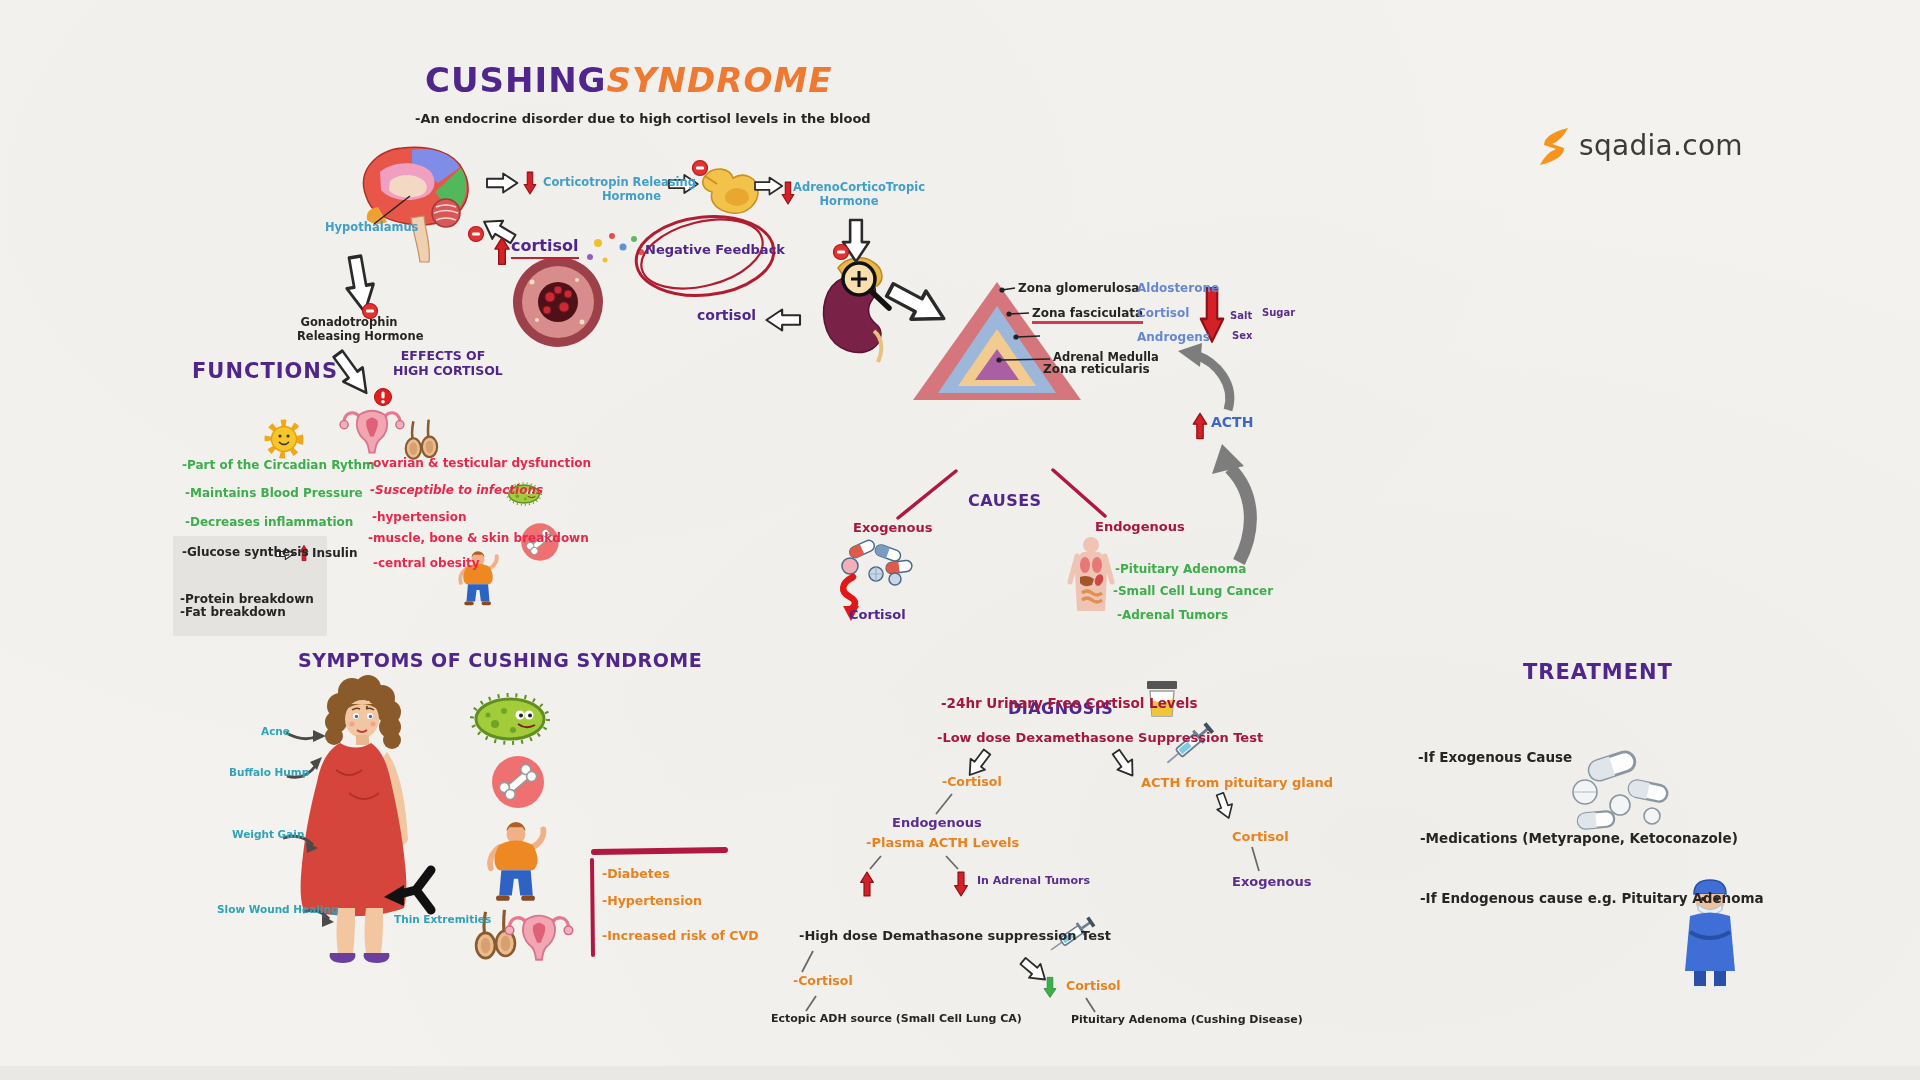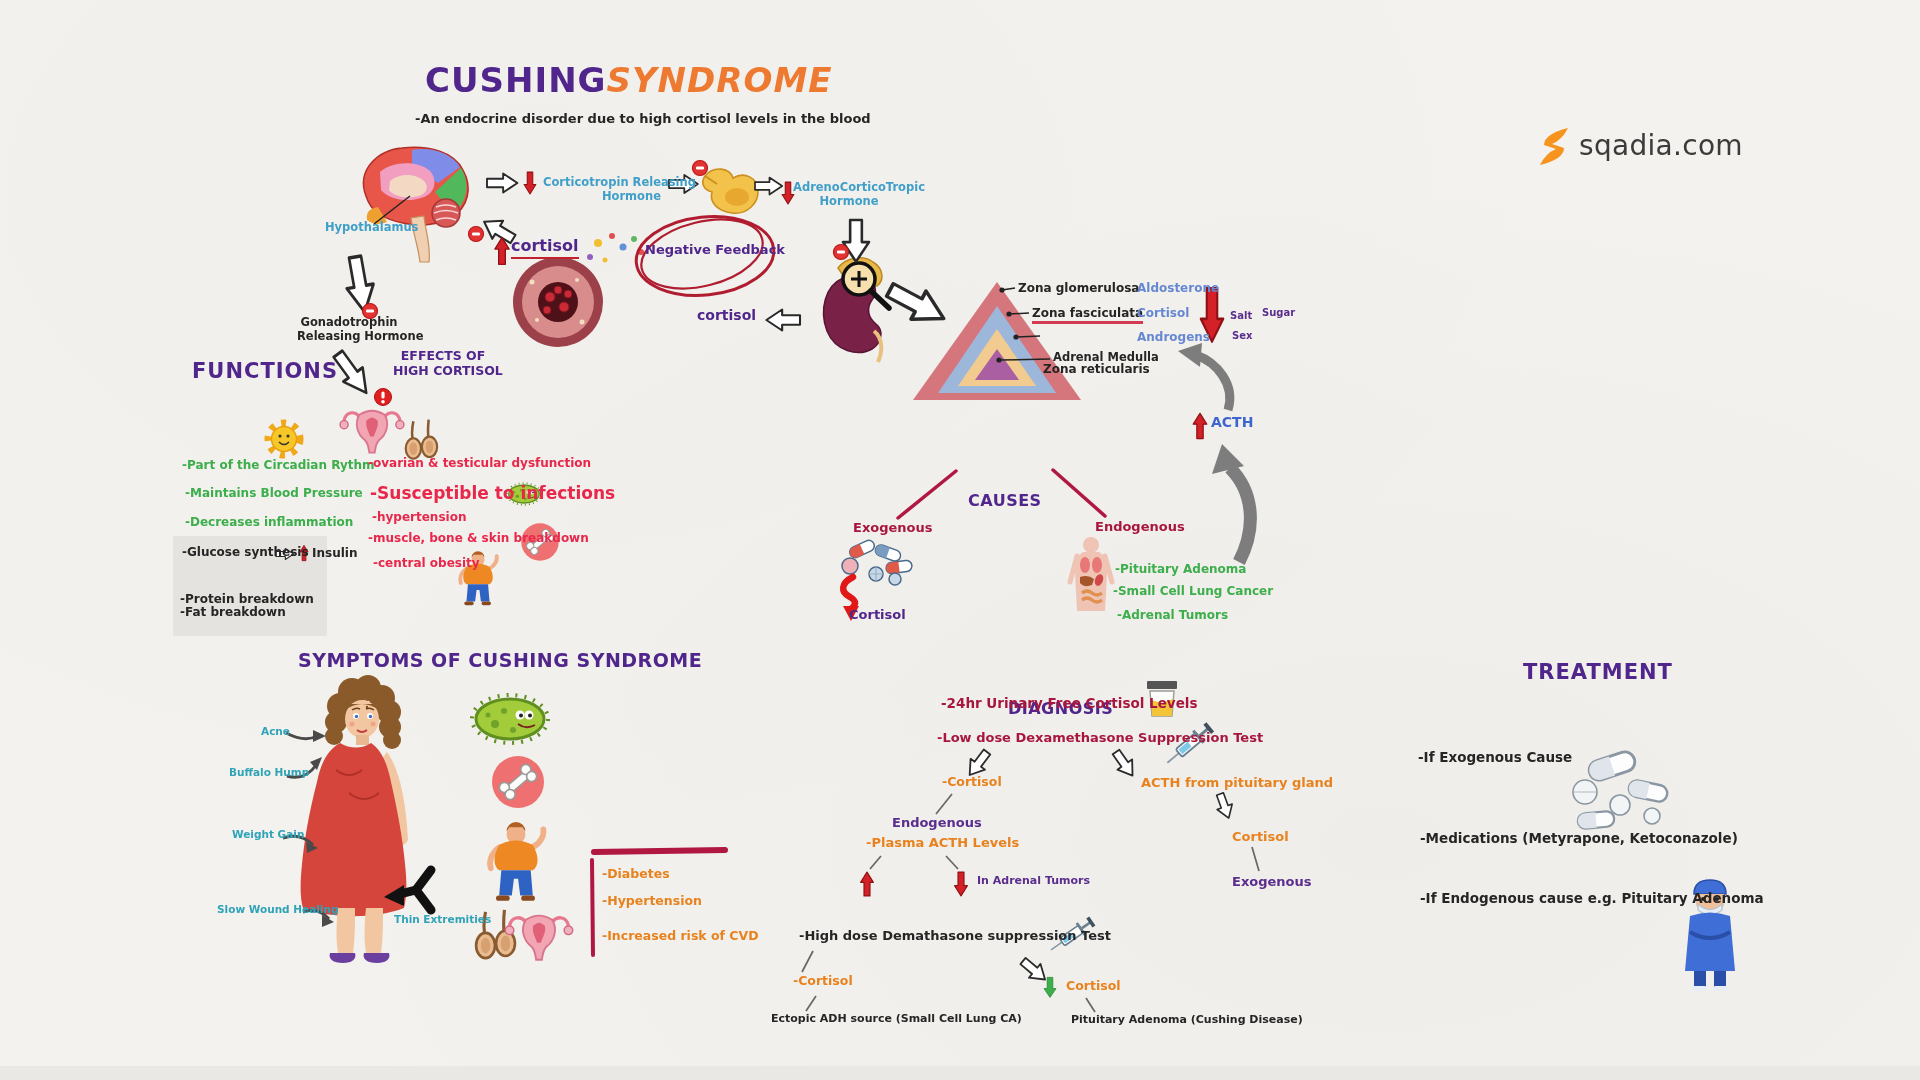--- a/index.html
+++ b/index.html
@@ -435,21 +435,21 @@
 </div>
 <div class="t green" style="left:182px;top:458px;font-size:12px;">-Part of the Circadian Rythm</div>
 <div class="t green" style="left:185px;top:486px;font-size:12px;">-Maintains Blood Pressure</div>
 <div class="t green" style="left:185px;top:515px;font-size:12px;">-Decreases inflammation</div>
 <div class="t blk" style="left:182px;top:545px;font-size:12px;">-Glucose synthesis</div>
 <div class="t blk" style="left:312px;top:546px;font-size:12px;">Insulin</div>
 <div class="t blk" style="left:180px;top:592px;font-size:12px;">-Protein breakdown</div>
 <div class="t blk" style="left:180px;top:605px;font-size:12px;">-Fat breakdown</div>
 
 <div class="t redl" style="left:368px;top:456px;font-size:12px;">-ovarian &amp; testicular dysfunction</div>
-<div class="t redl" style="left:370px;top:483px;font-size:17px;">-Susceptible to infections</div>
+<div class="t redl" style="left:370px;top:483px;font-size:12px;font-style:italic;">-Susceptible to infections</div>
 <div class="t redl" style="left:372px;top:510px;font-size:12px;">-hypertension</div>
 <div class="t redl" style="left:368px;top:531px;font-size:12px;">-muscle, bone &amp; skin breakdown</div>
 <div class="t redl" style="left:373px;top:556px;font-size:12px;">-central obesity</div>
 
 <div class="t purple h" style="left:968px;top:444px;">CAUSES</div>
 <div class="t crims" style="left:853px;top:520px;font-size:13px;">Exogenous</div>
 <div class="t purple" style="left:849px;top:607px;font-size:13px;">Cortisol</div>
 <div class="t crims" style="left:1095px;top:519px;font-size:13px;">Endogenous</div>
 <div class="t green" style="left:1115px;top:562px;font-size:12px;">-Pituitary Adenoma</div>
 <div class="t green" style="left:1113px;top:584px;font-size:12px;">-Small Cell Lung Cancer</div>

